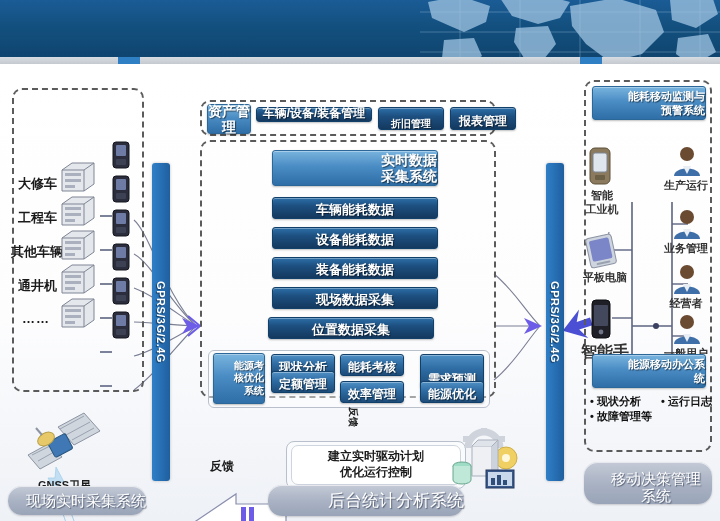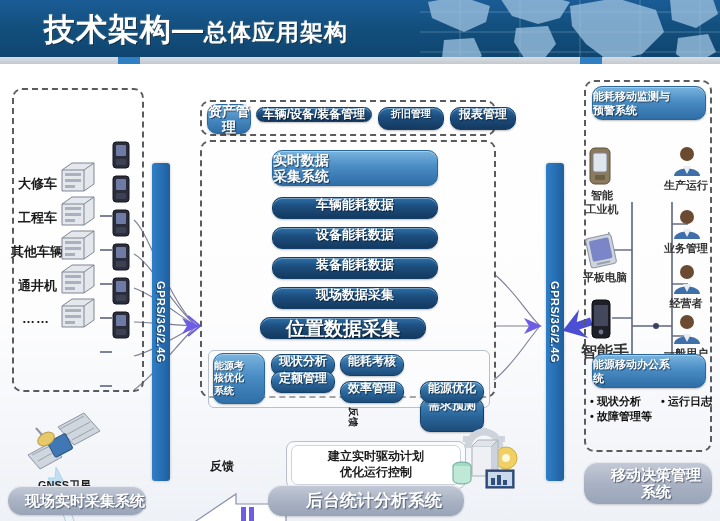--- a/index.html
+++ b/index.html
@@ -48,33 +48,33 @@
     border: 2px dashed #5b5b5b;
     border-radius: 10px;
     background: transparent;
   }
 
   
   .syscap {
     position: absolute;
     border-radius: 14px;
     background: linear-gradient(180deg, #c4cad6 0%, #aab3c4 50%, #99a4b8 100%);
-    color: #ffffff; font-weight: bold;
-    display: flex; align-items: center; justify-content: center;
+    color: #ffffff; font-weight: normal;
+    display: flex; align-items: center; justify-content: flex-end;
     text-align: center; line-height: 1.15;
     text-shadow: 1px 1px 1px rgba(60,70,90,.75);
     box-shadow: inset 0 1px 0 rgba(255,255,255,.6), 0 1px 2px rgba(0,0,0,.18);
     padding-left: 16px;
   }
 
   
   .btn {
     position: absolute;
-    border-radius: 10px;
-    display: flex; align-items: flex-start; justify-content: center;
+    border-radius: 3px;
+    display: flex; align-items: flex-end; justify-content: center;
     text-align: center; line-height: 1.15;
     color: #ffffff; font-weight: bold;
     text-shadow: 1px 1px 1px rgba(0,0,0,.55);
     box-shadow: inset 0 1px 0 rgba(255,255,255,.35), 0 1px 2px rgba(0,0,0,.25);
     border: 1px solid #11406b;
   }
   .btn-dark {
     background: linear-gradient(180deg, #2d6fa8 0%, #1d4f80 40%, #14395f 100%);
   }
   .btn-light {
@@ -137,23 +137,20 @@
         <path d="M150,14 L196,6 L236,18 L244,40 L222,62 L190,70 L166,52 L152,34 Z"></path>
         <path d="M250,8 L292,4 L298,22 L276,36 L252,28 Z"></path>
         <path d="M258,46 L288,42 L296,60 L272,74 L256,62 Z"></path>
         <path d="M24,48 L54,46 L62,64 L42,76 L22,66 Z"></path>
       </g>
       <g stroke="#bcd9ee" stroke-width="0.6" fill="none" opacity="0.6">
         <path d="M0,20 H300 M0,40 H300 M0,60 H300"></path>
         <path d="M40,0 V80 M100,0 V80 M160,0 V80 M220,0 V80 M280,0 V80"></path>
       </g>
     </svg>
-    <div class="header-title">
-      <span>技术架构</span><span>—</span><span class="sub">总体应用架构</span>
-    </div>
   </div>
   <div class="header-underline"></div>
   <div class="tick" style="left:118px;"></div>
   <div class="tick" style="left:580px;"></div>
 
   <div class="canvas">
 
     <svg class="ov" viewBox="0 0 720 521">
 
       <g stroke="#7b7f93" stroke-width="1.1" fill="none">
@@ -376,37 +373,37 @@
     </div>
     <div class="btn btn-dark" style="left:272px; top:163px; width:166px; height:22px; font-size:13px;">
       <span>设备能耗数据</span>
     </div>
     <div class="btn btn-dark" style="left:272px; top:193px; width:166px; height:22px; font-size:13px;">
       <span>装备能耗数据</span>
     </div>
     <div class="btn btn-dark" style="left:272px; top:223px; width:166px; height:22px; font-size:13px;">
       <span>现场数据采集</span>
     </div>
-    <div class="btn btn-dark" style="left:260px; top:253px; width:166px; height:22px; font-size:19px;">
+    <div class="btn btn-dark" style="left:268px; top:253px; width:166px; height:22px; font-size:13px;">
       <span>位置数据采集</span>
     </div>
 
     <div style="position:absolute; left:208px; top:286px; width:282px; height:58px; border:1px solid #b9c0cc; border-radius:6px; background:rgba(255,255,255,.45);"></div>
     <div class="btn btn-light" style="left:213px; top:289px; width:52px; height:51px; font-size:10px; flex-direction:column; line-height:1.25;">
       <span>能源考</span>
       <span>核优化</span>
       <span>系统</span>
     </div>
     <div class="btn btn-mid" style="left:271px; top:290px; width:64px; height:22px; font-size:12px;">
       <span>现状分析</span>
     </div>
     <div class="btn btn-mid" style="left:340px; top:290px; width:64px; height:22px; font-size:12px;">
       <span>能耗考核</span>
     </div>
-    <div class="btn btn-mid" style="left:420px; top:290px; width:64px; height:34px; font-size:12px;margin-top:44px;">
+    <div class="btn btn-mid" style="left:420px; top:290px; width:64px; height:34px; font-size:12px;">
       <span>需求预测</span>
     </div>
     <div class="btn btn-mid" style="left:271px; top:307px; width:64px; height:22px; font-size:12px;">
       <span>定额管理</span>
     </div>
     <div class="btn btn-mid" style="left:340px; top:317px; width:64px; height:22px; font-size:12px;">
       <span>效率管理</span>
     </div>
     <div class="btn btn-mid" style="left:420px; top:317px; width:64px; height:22px; font-size:12px;">
       <span>能源优化</span>

